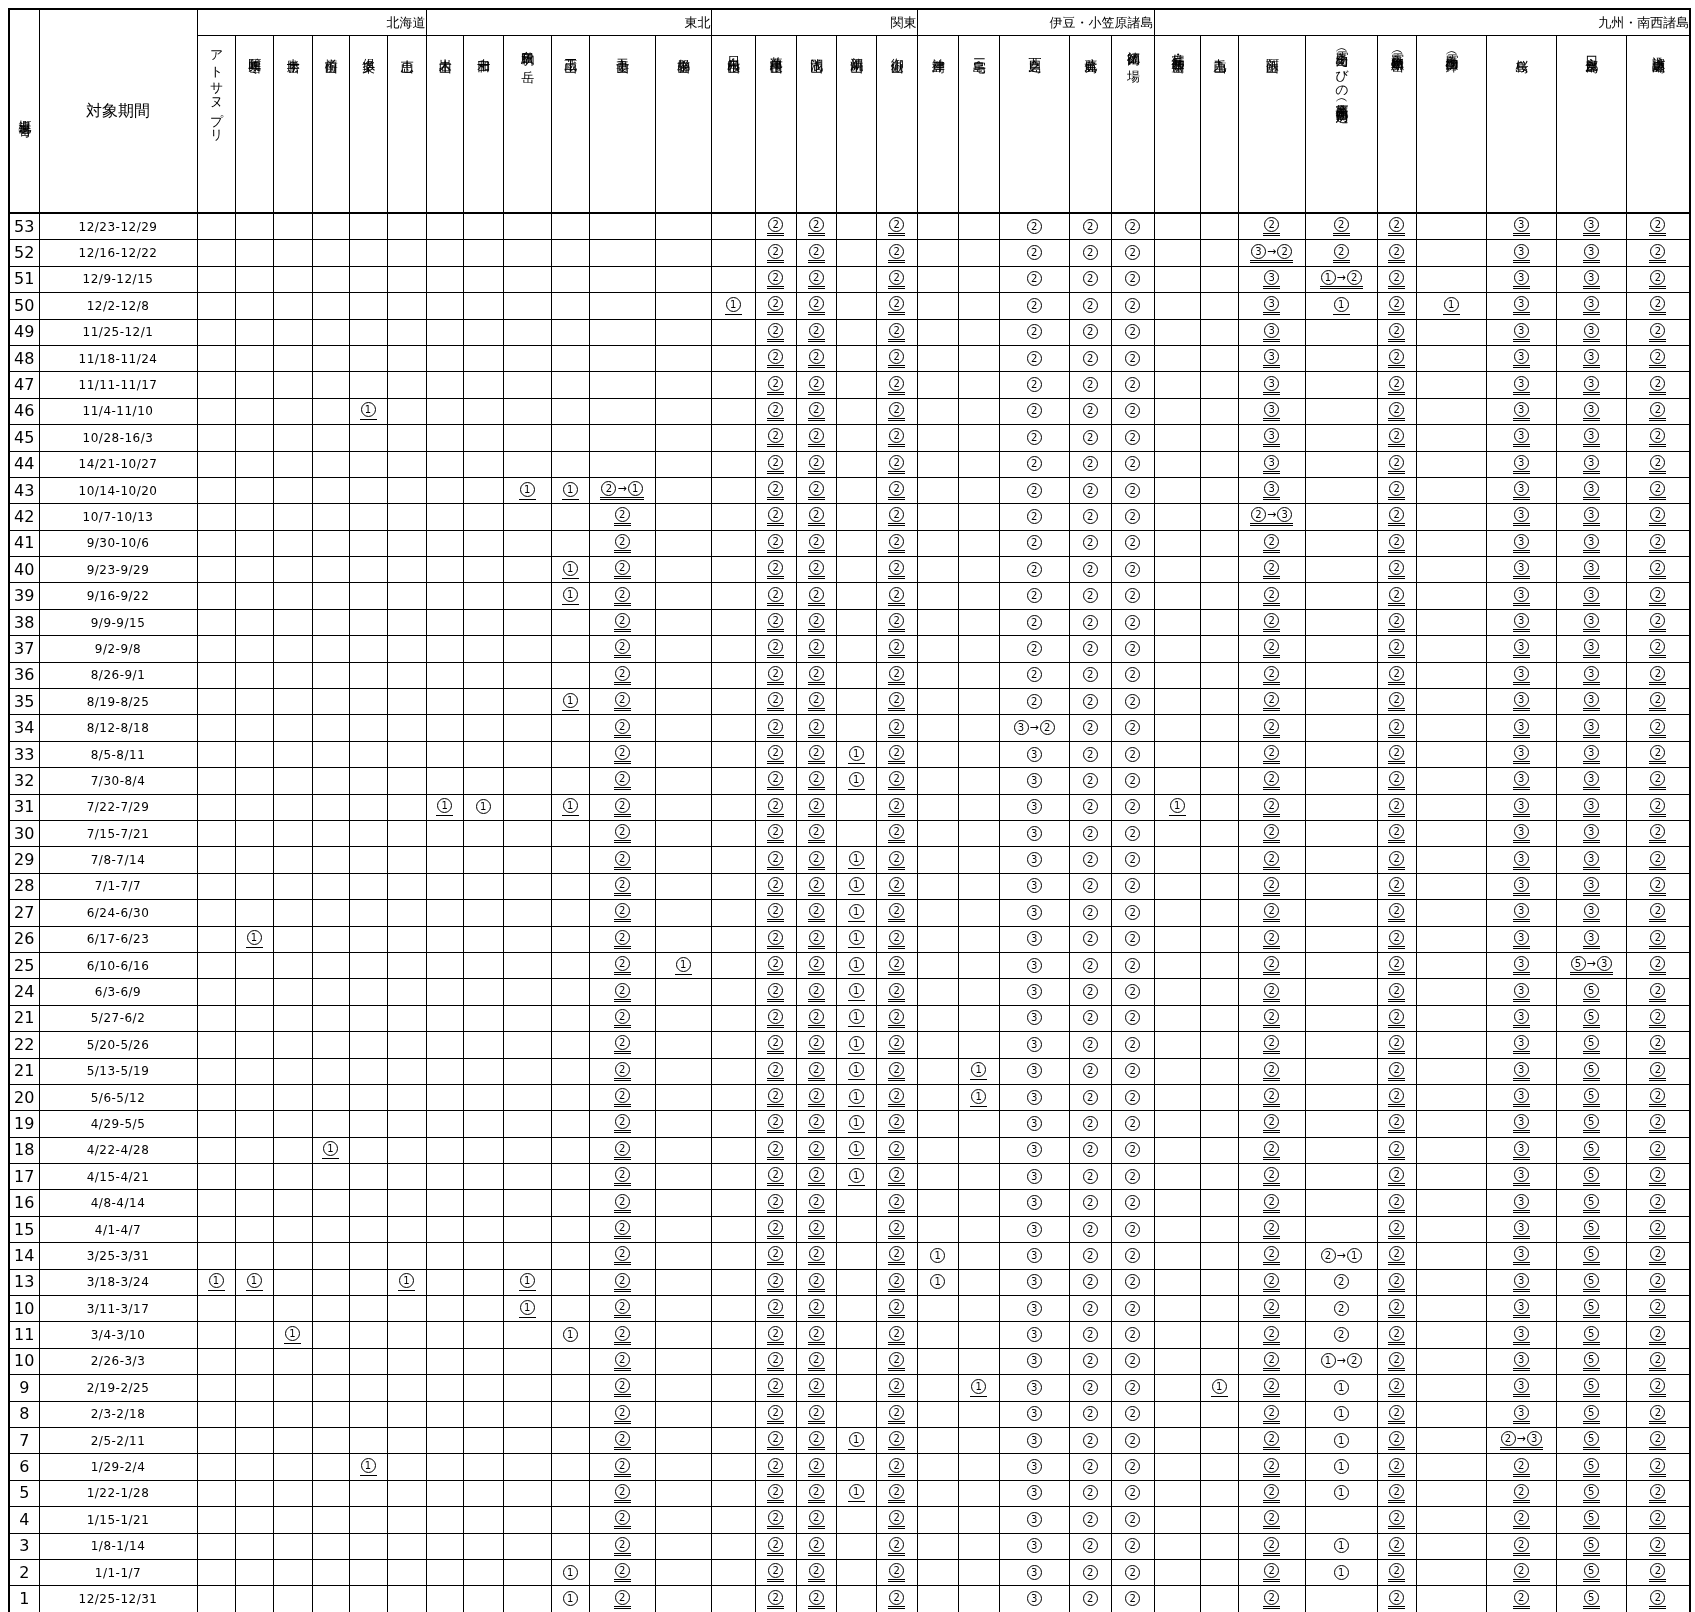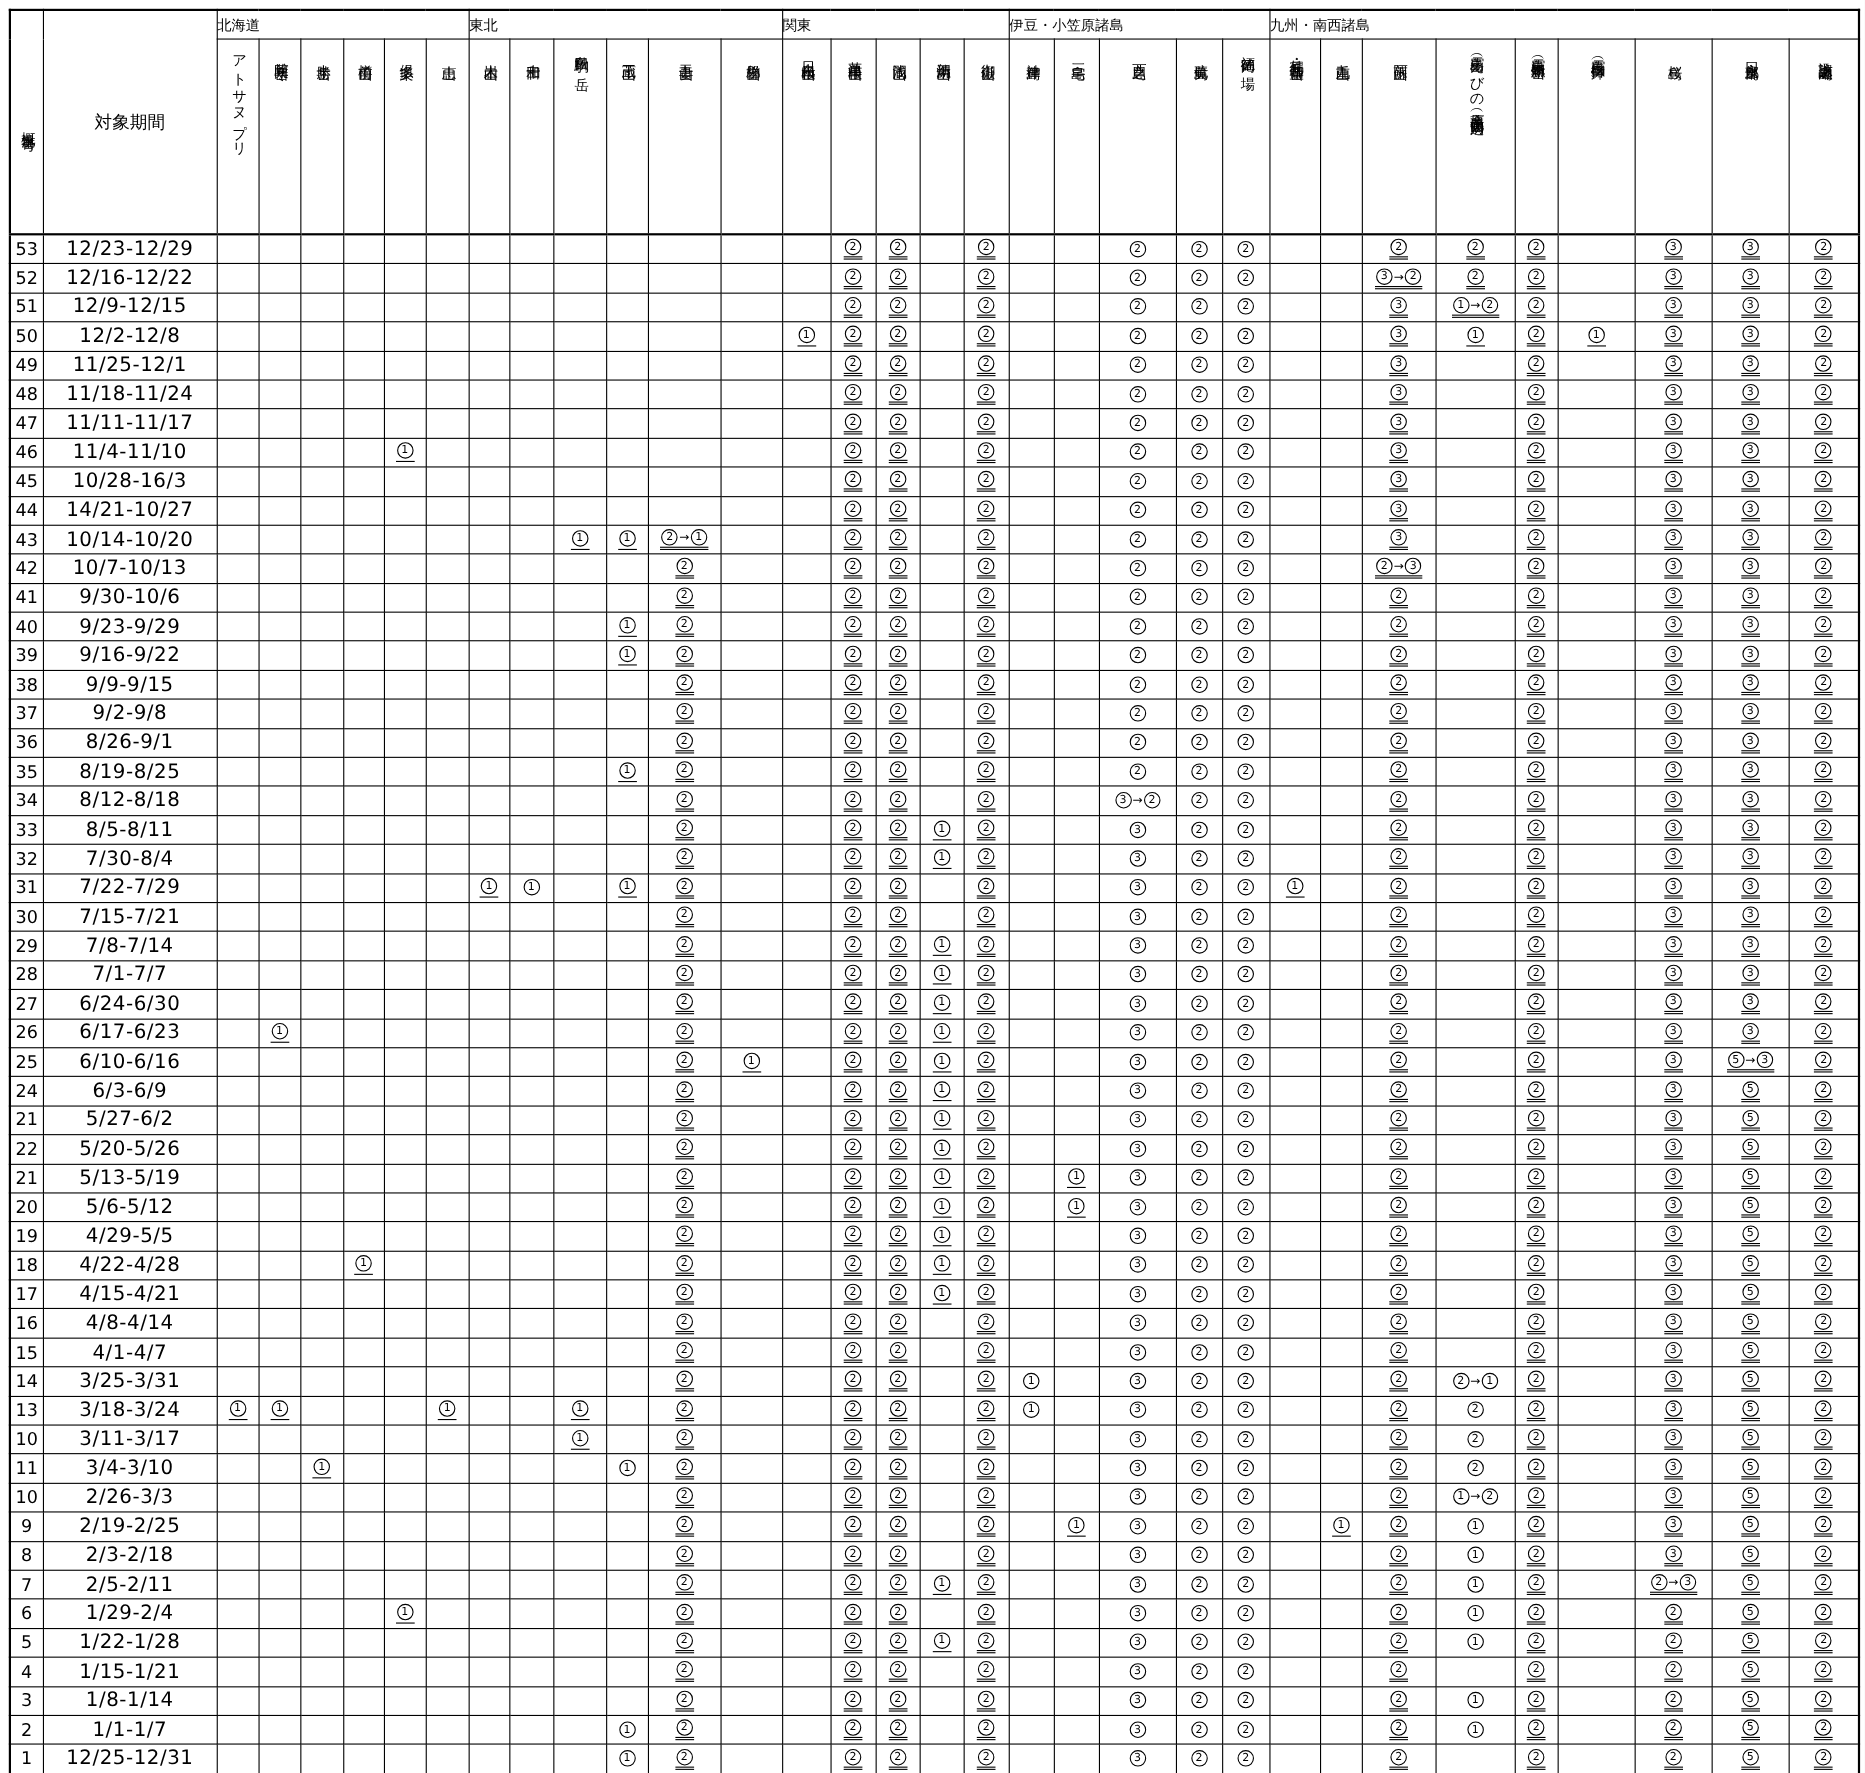--- a/index.html
+++ b/index.html
@@ -10,36 +10,36 @@
     font-family:"DejaVu Sans","Liberation Sans",sans-serif;
     color:#000;
   }
   table.volc{
     border-collapse:collapse;table-layout:fixed;width:1681px;
     border:2px solid #000;
   }
   th,td{border:1px solid #000;padding:0;background:#fff;}
   thead th{font-weight:normal;}
   th.corner{vertical-align:middle;text-align:center;margin-left:12px;}
-  th.region{height:25px;font-size:13px;text-align:left;vertical-align:middle;}
+  th.region{height:25px;font-size:13px;text-align:right;vertical-align:middle;}
   th.vol{height:176px;vertical-align:top;text-align:center;}
   thead tr.volrow th{border-bottom:2px solid #000;}
   th.corner{border-bottom:2px solid #000;}
   .vtext{
     writing-mode:vertical-rl;text-orientation:mixed;
     display:inline-block;font-size:13px;line-height:1.12;
     margin-top:5px;max-height:168px;letter-spacing:1px;
   }
   .cornertext{
     writing-mode:vertical-rl;text-orientation:mixed;
     display:inline-block;font-size:13px;line-height:1.1;letter-spacing:2px;
   }
   td{height:25.4px;text-align:center;vertical-align:middle;font-size:13px;line-height:1;}
   td.rowno{font-size:16px;}
-  td.period{font-size:18px;letter-spacing:0.5px;}
+  td.period{font-size:12px;letter-spacing:0.5px;}
   .v{display:inline-block;line-height:1;padding:0 1px 1px 1px;white-space:nowrap;}
   .v.u2{border-bottom:3px double #000;}
   .v.u1{border-bottom:1px solid #000;padding-bottom:2px;}
   .circ{
     display:inline-block;width:13px;height:13px;border:1px solid #000;border-radius:50%;
     font-size:10px;line-height:13px;text-align:center;vertical-align:middle;
     font-family:"DejaVu Sans",sans-serif;
   }
   .arrow{display:inline-block;font-size:11px;line-height:13px;vertical-align:middle;padding:0 1px;}
 </style>

